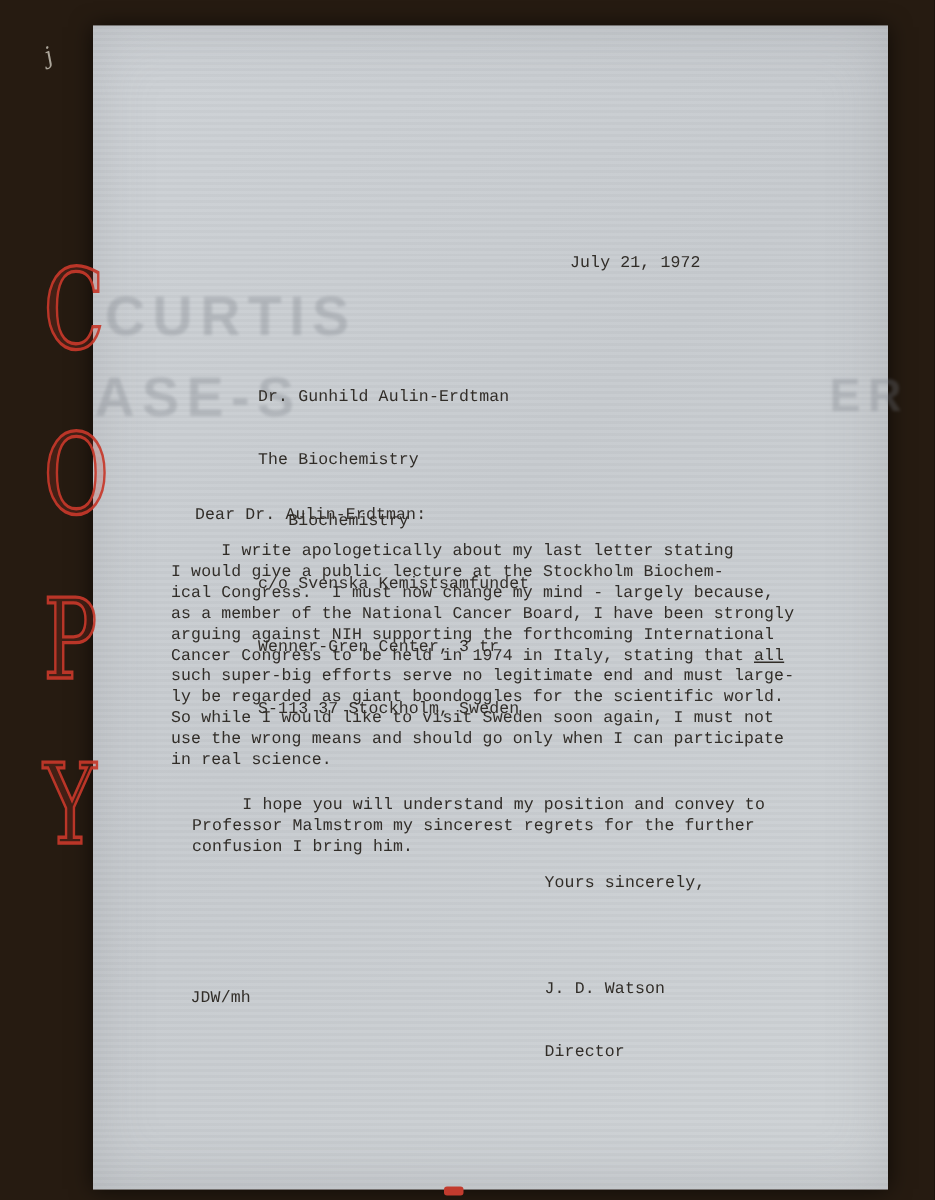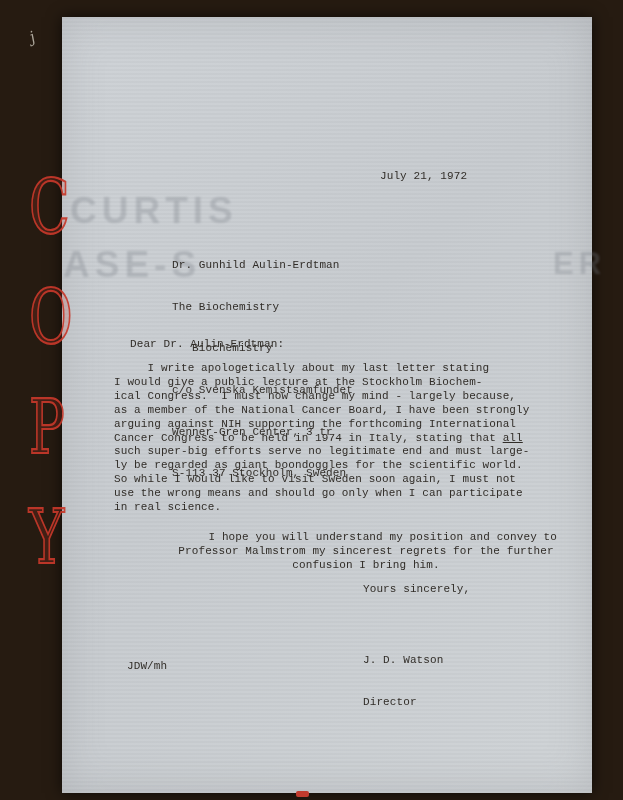--- a/index.html
+++ b/index.html
@@ -88,21 +88,21 @@
 ical Congress.  I must now change my mind - largely because,
 as a member of the National Cancer Board, I have been strongly
 arguing against NIH supporting the forthcoming International
 Cancer Congress to be held in 1974 in Italy, stating that </span><span class="u">all</span><span>
 such super-big efforts serve no legitimate end and must large-
 ly be regarded as giant boondoggles for the scientific world.
 So while I would like to visit Sweden soon again, I must not
 use the wrong means and should go only when I can participate
 in real science.</span></div>
 
-  <div class="type" style="left:146px; top:531px; width:440px;text-align:center;">     I hope you will understand my position and convey to
+  <div class="type" style="left:128px; top:531px; width:440px;">     I hope you will understand my position and convey to
 Professor Malmstrom my sincerest regrets for the further
 confusion I bring him.</div>
 
   <div class="type" style="left:363px; top:583px;font-family:Liberation Mono, monospace;">Yours sincerely,</div>
 
   <div class="type" style="left:363px; top:626px;">
     <div>J. D. Watson</div>
     <div>Director</div>
   </div>
 

